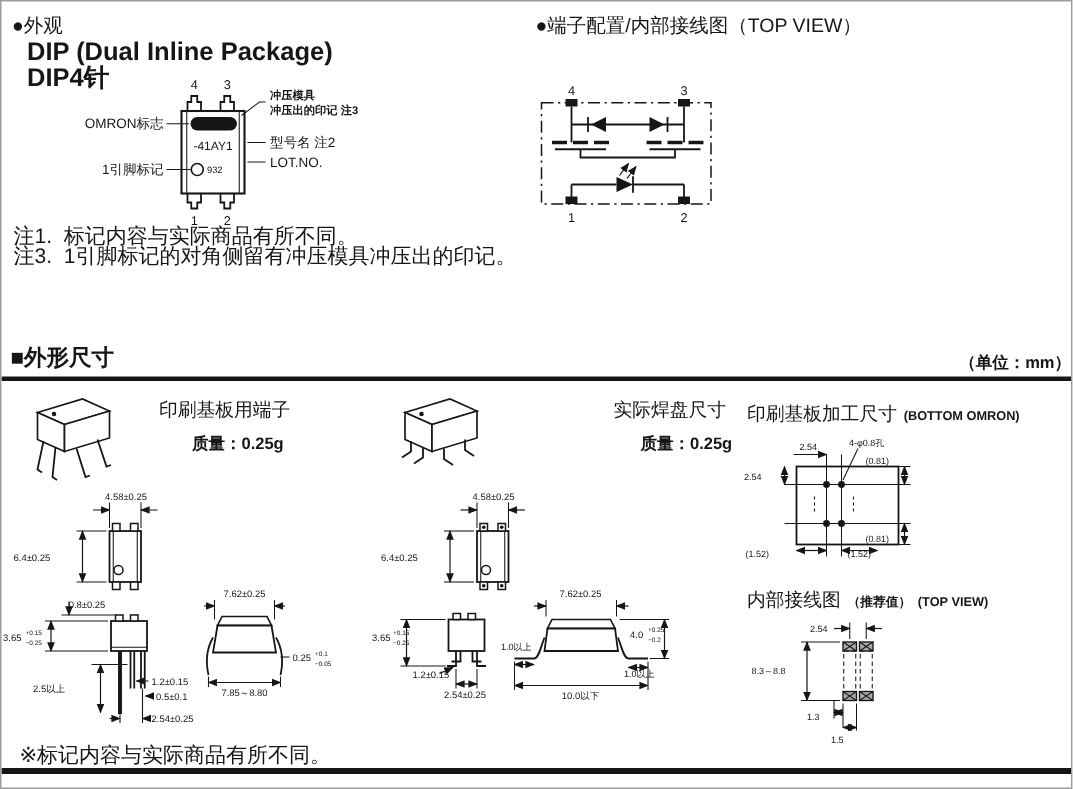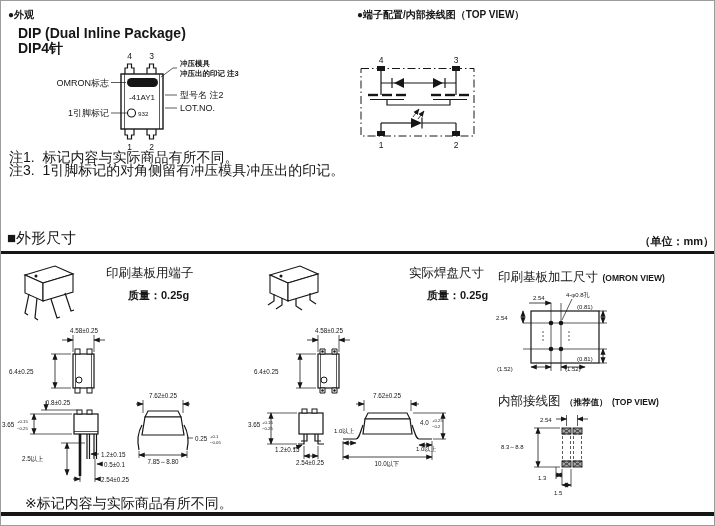--- a/index.html
+++ b/index.html
@@ -1,22 +1,22 @@
 <!DOCTYPE html>
 <html><head>
 <meta charset="utf-8">
 <style>
   *{margin:0;padding:0;box-sizing:border-box}
   html,body{background:#d8d8d8}
   body{font-family:"Liberation Sans","DejaVu Sans",sans-serif;color:#161616}
   .page{position:relative;width:715px;height:526px;background:#fff;border:1px solid #9c9c9c;overflow:hidden}
   .t{position:absolute;white-space:nowrap}
-  .h1{font-size:10px;font-weight:bold}
-  .h2{font-size:14px;font-weight:bold}
-  .sec{font-size:15px;font-weight:normal}
+  .h1{font-size:13px;font-weight:normal}
+  .h2{font-size:17px;font-weight:bold}
+  .sec{font-size:15px;font-weight:bold}
   .unit{font-size:11px;font-weight:bold}
   .note{font-size:14px;line-height:13px}
   .coltitle{font-size:12.5px;font-weight:normal}
   .mass{font-size:11px;font-weight:bold}
   .subcap{font-size:8.5px;font-weight:bold}
   .rule{position:absolute;background:#161616}
   svg{position:absolute;overflow:visible}
   svg text{font-family:"Liberation Sans","DejaVu Sans",sans-serif;fill:#161616}
   .ln{stroke:#161616;stroke-width:1.2;fill:none}
   .thin{stroke:#161616;stroke-width:0.7;fill:none}
@@ -306,21 +306,21 @@
     <text x="84" y="64" font-size="6">1.0以上</text>
     <line class="dim" x1="87" y1="58" x2="100" y2="58" marker-start="url(#ma)" marker-end="url(#ma)"></line>
     <line class="thin" x1="11" y1="54" x2="11" y2="73"></line>
     <line class="thin" x1="100" y1="54" x2="100" y2="73"></line>
     <line class="dim" x1="11" y1="70" x2="100" y2="70" marker-start="url(#ma)" marker-end="url(#ma)"></line>
     <text x="55" y="79" font-size="6.3" text-anchor="middle">10.0以下</text>
   </svg>
 
   <div class="t" style="left:497px;top:266px">
     <span class="coltitle">印刷基板加工尺寸</span>
-    <span class="subcap">(OMRON VIEW)</span>
+    <span class="subcap">(BOTTOM OMRON)</span>
   </div>
 
   <svg style="left:492px;top:286px" width="122" height="92" viewBox="0 0 122 92">
     <rect class="ln" x="38" y="24" width="68" height="52" stroke-width="1"></rect>
     <line class="thin" x1="58" y1="16" x2="58" y2="84"></line>
     <line class="thin" x1="68" y1="16" x2="68" y2="84"></line>
     <line class="thin" x1="30" y1="36" x2="114" y2="36"></line>
     <line class="thin" x1="30" y1="62" x2="114" y2="62"></line>
     <line class="thin" x1="50" y1="44" x2="50" y2="54" stroke-dasharray="2 2"></line>
     <line class="thin" x1="76" y1="44" x2="76" y2="54" stroke-dasharray="2 2"></line>
@@ -380,16 +380,16 @@
     <line class="thin" x1="66" y1="62" x2="66" y2="78"></line>
     <line class="thin" x1="60" y1="60" x2="60" y2="72"></line>
     <line class="dim" x1="60" y1="68" x2="66" y2="68" marker-start="url(#ma)" marker-end="url(#ma)"></line>
     <text x="42" y="73" font-size="6">1.3</text>
 
     <line class="thin" x1="75" y1="62" x2="75" y2="80"></line>
     <line class="dim" x1="66" y1="78" x2="75" y2="78" marker-start="url(#ma)" marker-end="url(#ma)"></line>
     <text x="58" y="88" font-size="6">1.5</text>
   </svg>
 
-  <div class="t note" style="left:24px;top:496px">※标记内容与实际商品有所不同。</div>
+  <div class="t note" style="left:12px;top:496px">※标记内容与实际商品有所不同。</div>
   <div class="rule" style="left:0;top:511px;width:715px;height:3.5px"></div>
 
 </div>
 
 </body></html>

